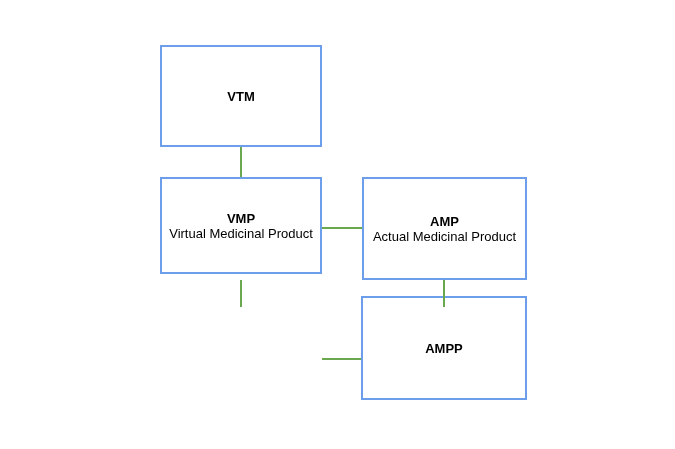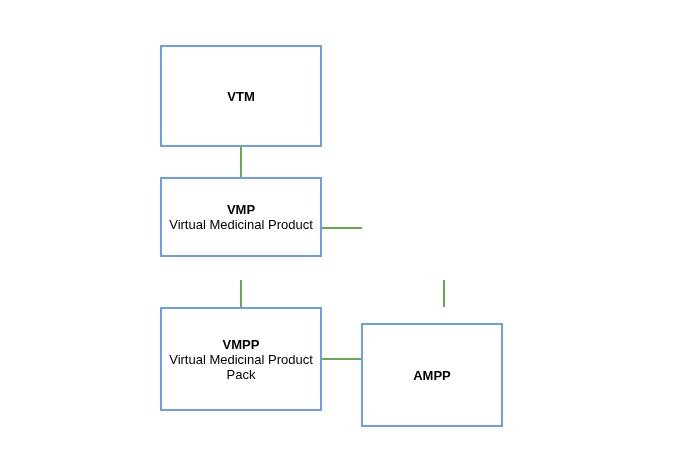--- a/index.html
+++ b/index.html
@@ -27,24 +27,24 @@
     flex-direction: column;
     align-items: center;
     justify-content: center;
     text-align: center;
     font-size: 13px;
     line-height: 15px;
     padding: 2px 3px;
   }
   .node .acronym { font-weight: bold; }
   #node-vtm  { left: 160px; top: 45px;  width: 162px; height: 102px; }
-  #node-vmp  { left: 160px; top: 177px; width: 162px; height: 80px; }
+  #node-vmp  { left: 160px; top: 177px; width: 162px; height: 97px; }
   #node-amp  { left: 362px; top: 177px; width: 165px; height: 103px; }
   #node-vmpp { left: 160px; top: 307px; width: 162px; height: 104px; }
-  #node-ampp { left: 361px; top: 323px; width: 142px; height: 104px; }
+  #node-ampp { left: 361px; top: 296px; width: 166px; height: 104px; }
   .connector { position: absolute; background: var(--line-green); }
   #conn-vtm-vmp  { left: 240px; top: 147px; width: 2px;  height: 30px; }
   #conn-vmp-vmpp { left: 240px; top: 280px; width: 2px;  height: 27px; }
   #conn-amp-ampp { left: 443px; top: 280px; width: 2px;  height: 27px; }
   #conn-vmp-amp  { left: 322px; top: 227px; width: 40px; height: 2px; }
   #conn-vmpp-ampp{ left: 322px; top: 358px; width: 39px; height: 2px; }
 </style>
 </head>
 <body>
 
@@ -52,25 +52,25 @@
 
   <div class="node" id="node-vtm">
     <div class="acronym">VTM</div>
   </div>
 
   <div class="node" id="node-vmp">
     <div class="acronym">VMP</div>
     <div class="label">Virtual Medicinal Product</div>
   </div>
 
+  <div class="node" id="node-amp">
+    <div class="acronym">AMP</div>
+    <div class="label">Actual Medicinal Product</div>
+  </div>
 
-  <div class="node" id="node-vmpp">
-    <div class="acronym">VMPP</div>
-    <div class="label">Virtual Medicinal Product Pack</div>
-  </div>
 
   <div class="node" id="node-ampp">
     <div class="acronym">AMPP</div>
   </div>
 
   <div class="connector" id="conn-vtm-vmp"></div>
   <div class="connector" id="conn-vmp-vmpp"></div>
   <div class="connector" id="conn-amp-ampp"></div>
   <div class="connector" id="conn-vmp-amp"></div>
   <div class="connector" id="conn-vmpp-ampp"></div>

